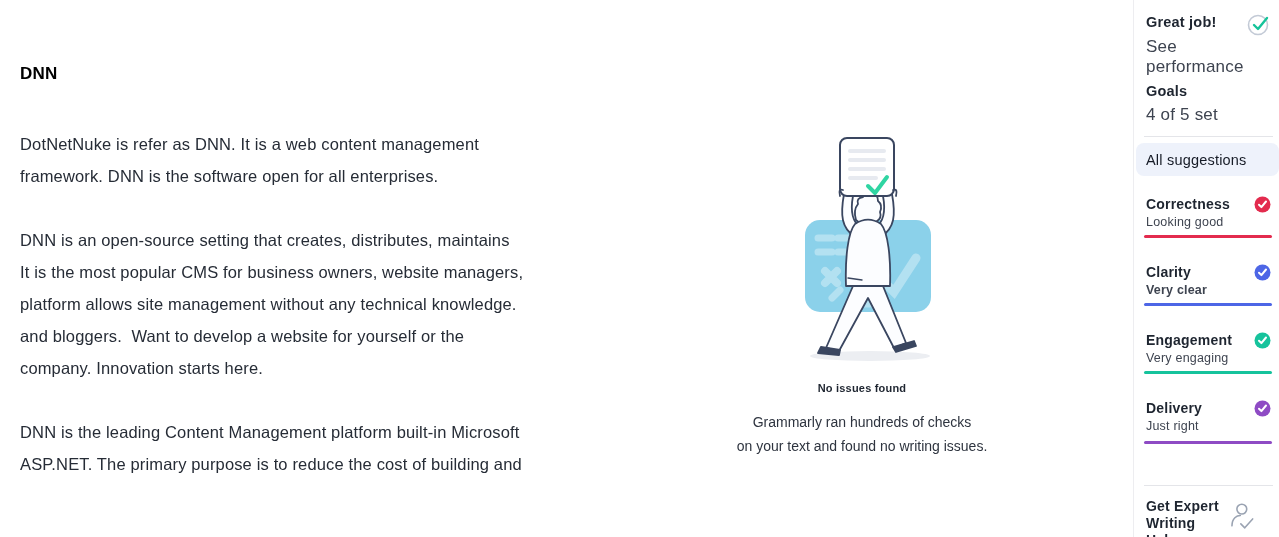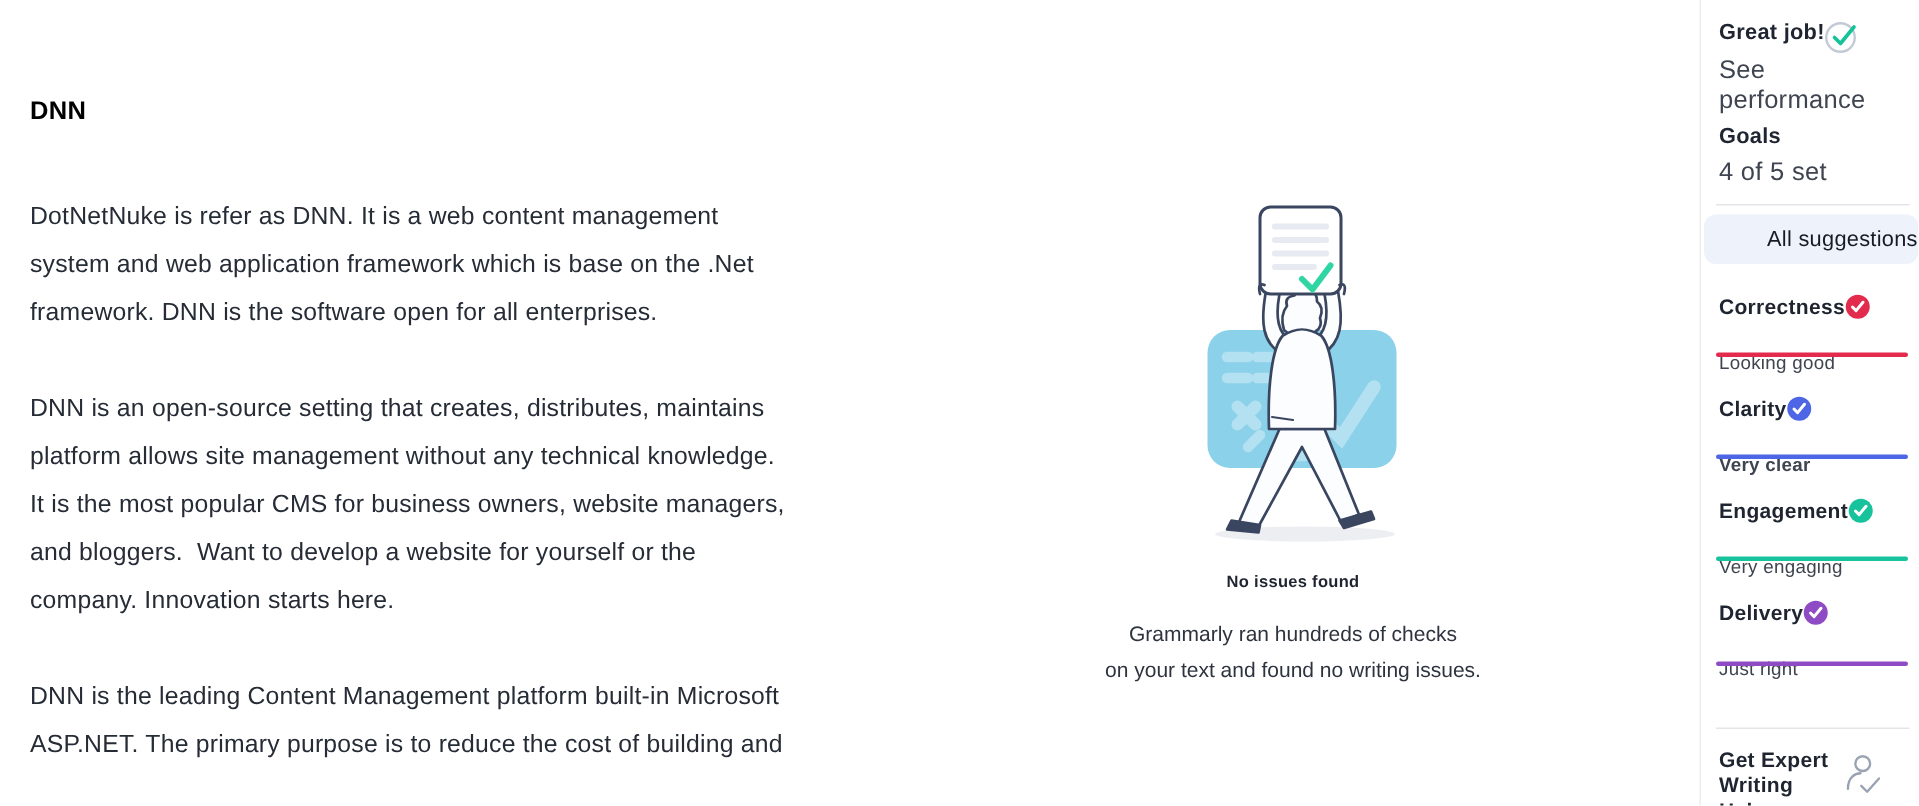--- a/index.html
+++ b/index.html
@@ -17,47 +17,46 @@
   .empty { position:absolute; left:712px; top:128px; width:300px; text-align:center; }
   .empty svg { display:block; margin:0 auto; }
   .empty-title { margin-top:18px; font-size:11px; font-weight:700; color:#1e2530; letter-spacing:.2px; }
   .empty-desc { margin-top:16px; font-size:14px; line-height:24px; color:#2e343f; }
 
   
   .sidebar { position:absolute; left:1133px; top:0; width:146px; height:537px; background:#fff; border-left:1px solid #ededf0; }
   .sb-abs { position:absolute; left:12px; right:8px; }
   .sb-title { font-size:14.5px; font-weight:700; color:#1e2530; letter-spacing:.2px; }
   .sb-sub { font-size:17px; color:#3e4450; letter-spacing:.2px; }
-  .sb-row { display:flex; align-items:flex-start; }
+  .sb-row { display:flex; justify-content:space-between; align-items:flex-start; }
   .divider { position:absolute; left:10px; right:6px; height:1px; background:#e4e5e9; }
   .pill { position:absolute; left:2px; right:0; top:143px; height:33px; background:#eef2fb; border-radius:8px; display:flex; align-items:center; padding-left:10px; cursor:pointer; }
-  .pill-label { font-size:14.5px; font-weight:500; color:#161b26; letter-spacing:.2px;margin-left:32px; }
+  .pill-label { font-size:14.5px; font-weight:500; color:#161b26; letter-spacing:.2px; }
   .cat-label { font-size:14px; font-weight:600; color:#1e2530; letter-spacing:.2px; }
-  .cat-sub { font-size:12.5px; color:#3e4450; margin-top:20px; letter-spacing:.2px; }
+  .cat-sub { font-size:12.5px; color:#3e4450; margin-top:0; letter-spacing:.2px; }
   .cat-line { position:absolute; left:10px; right:7px; height:3px; border-radius:2px; }
   .expert { position:absolute; left:12px; right:24px; top:498px; display:flex; justify-content:space-between; align-items:flex-start; cursor:pointer; }
   .expert-label { font-size:14px; font-weight:700; color:#1e2530; line-height:17px; letter-spacing:.2px; }
   .cat { cursor:pointer; }
 </style>
 </head>
 <body>
 
 <div class="app">
 
   <div class="doc">
     <h1>DNN</h1>
     <div class="para">
       <div class="line">DotNetNuke is refer as DNN. It is a web content management</div>
-      <div class="line">system and web application framework which is base on the .Net</div>
       <div class="line">framework. DNN is the software open for all enterprises.</div>
     </div>
     <div class="para">
       <div class="line">DNN is an open-source setting that creates, distributes, maintains</div>
+      <div class="line">It is the most popular CMS for business owners, website managers,</div>
       <div class="line">platform allows site management without any technical knowledge.</div>
-      <div class="line">It is the most popular CMS for business owners, website managers,</div>
       <div class="line">and bloggers.  Want to develop a website for yourself or the</div>
       <div class="line">company. Innovation starts here.</div>
     </div>
     <div class="para">
       <div class="line">DNN is the leading Content Management platform built-in Microsoft</div>
       <div class="line">ASP.NET. The primary purpose is to reduce the cost of building and</div>
     </div>
   </div>
 
   <div class="empty">

